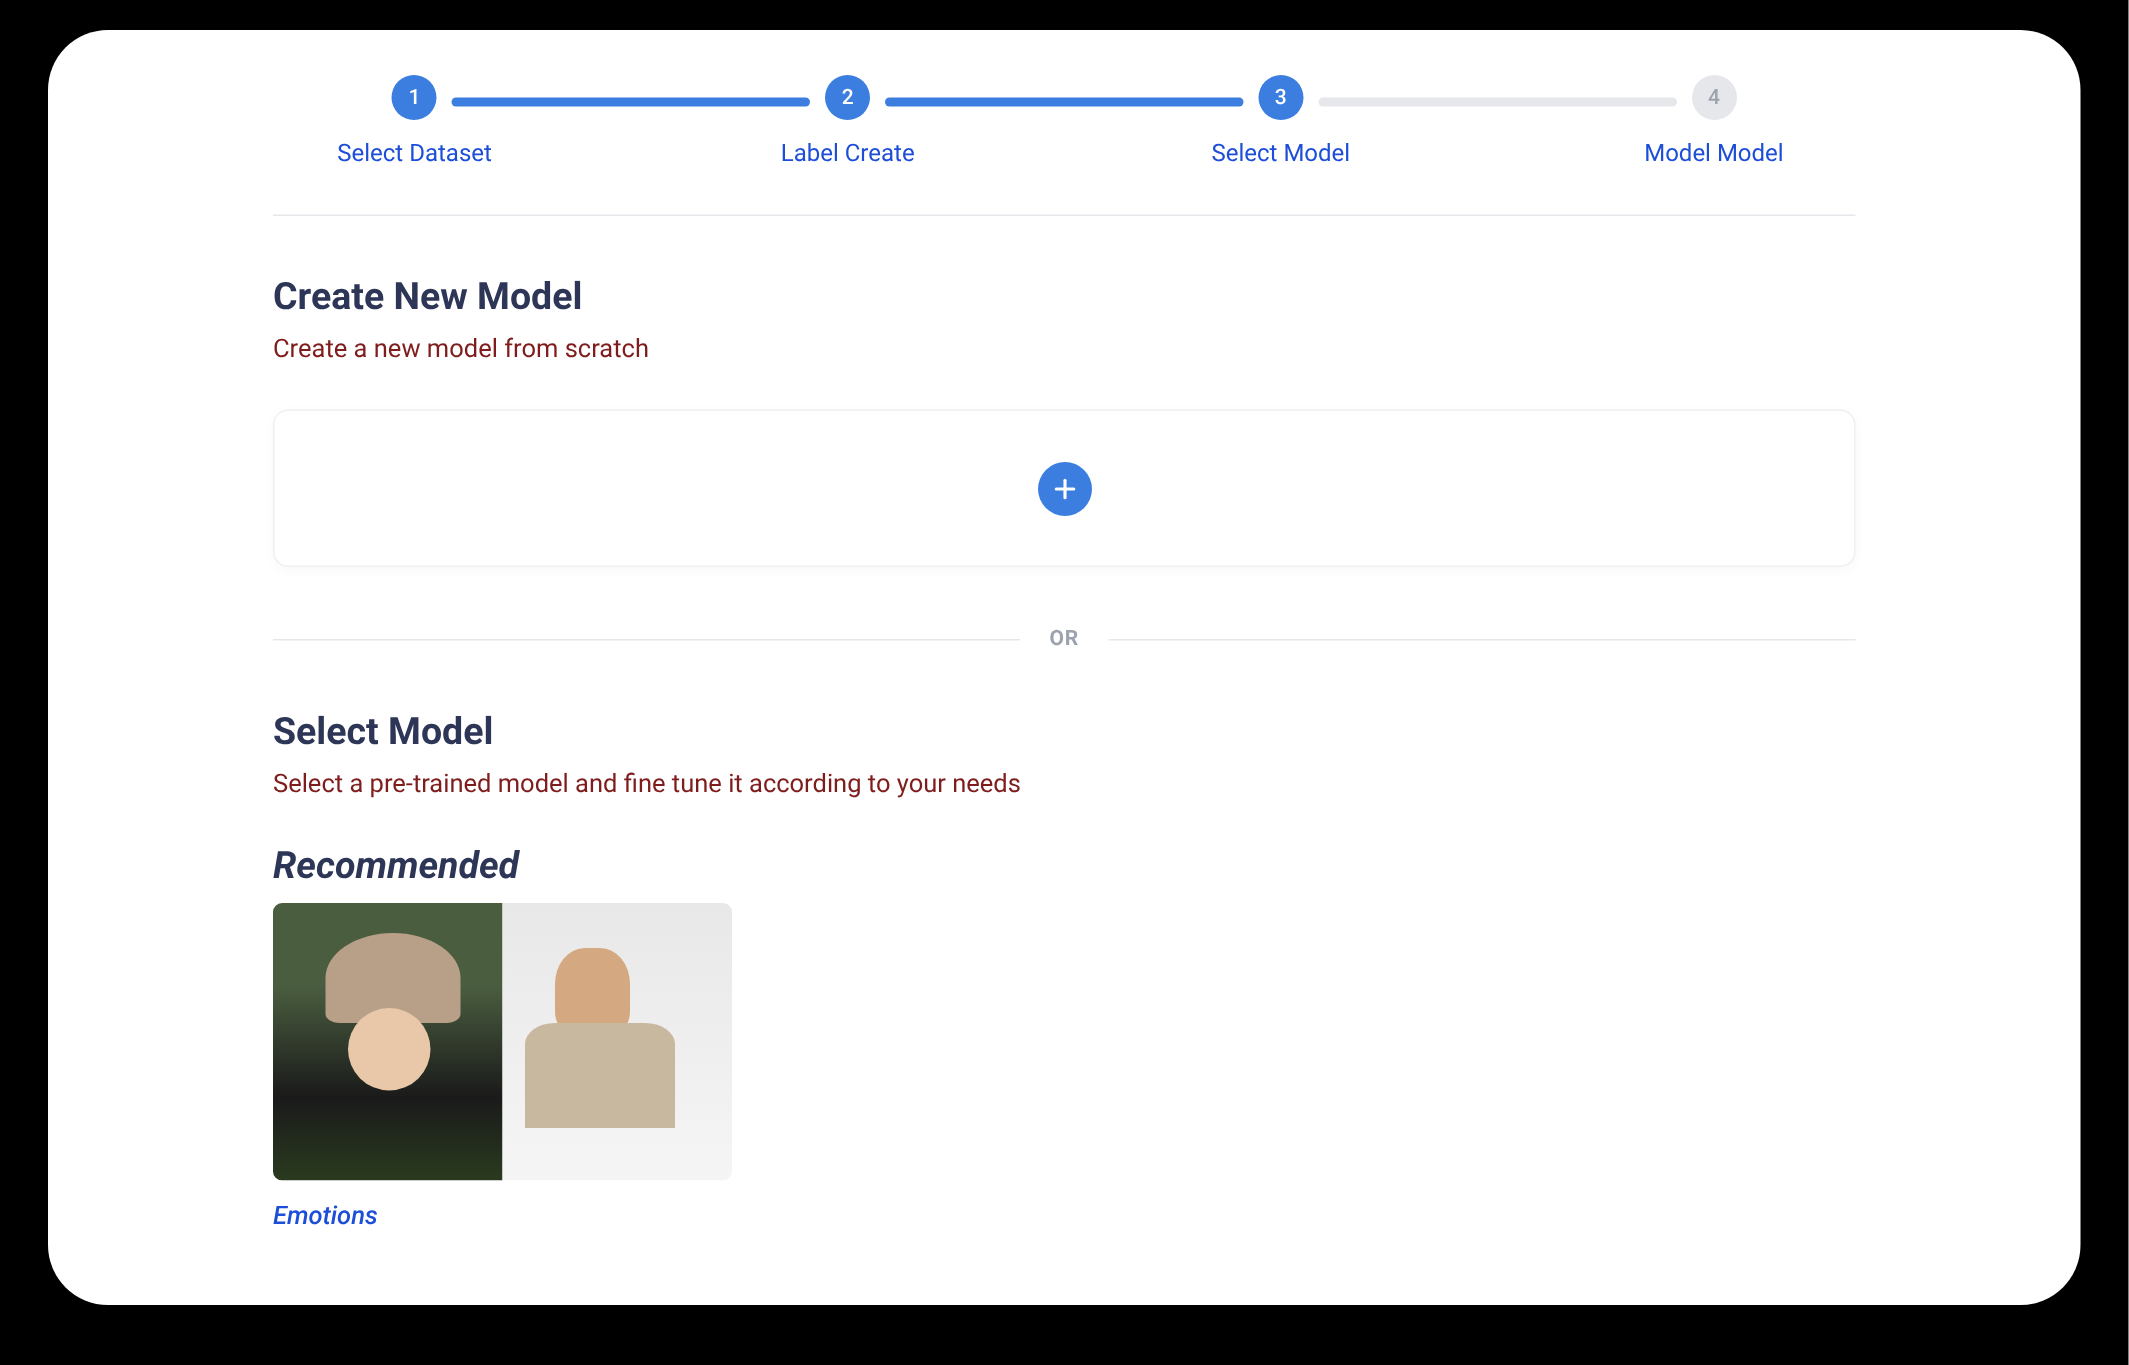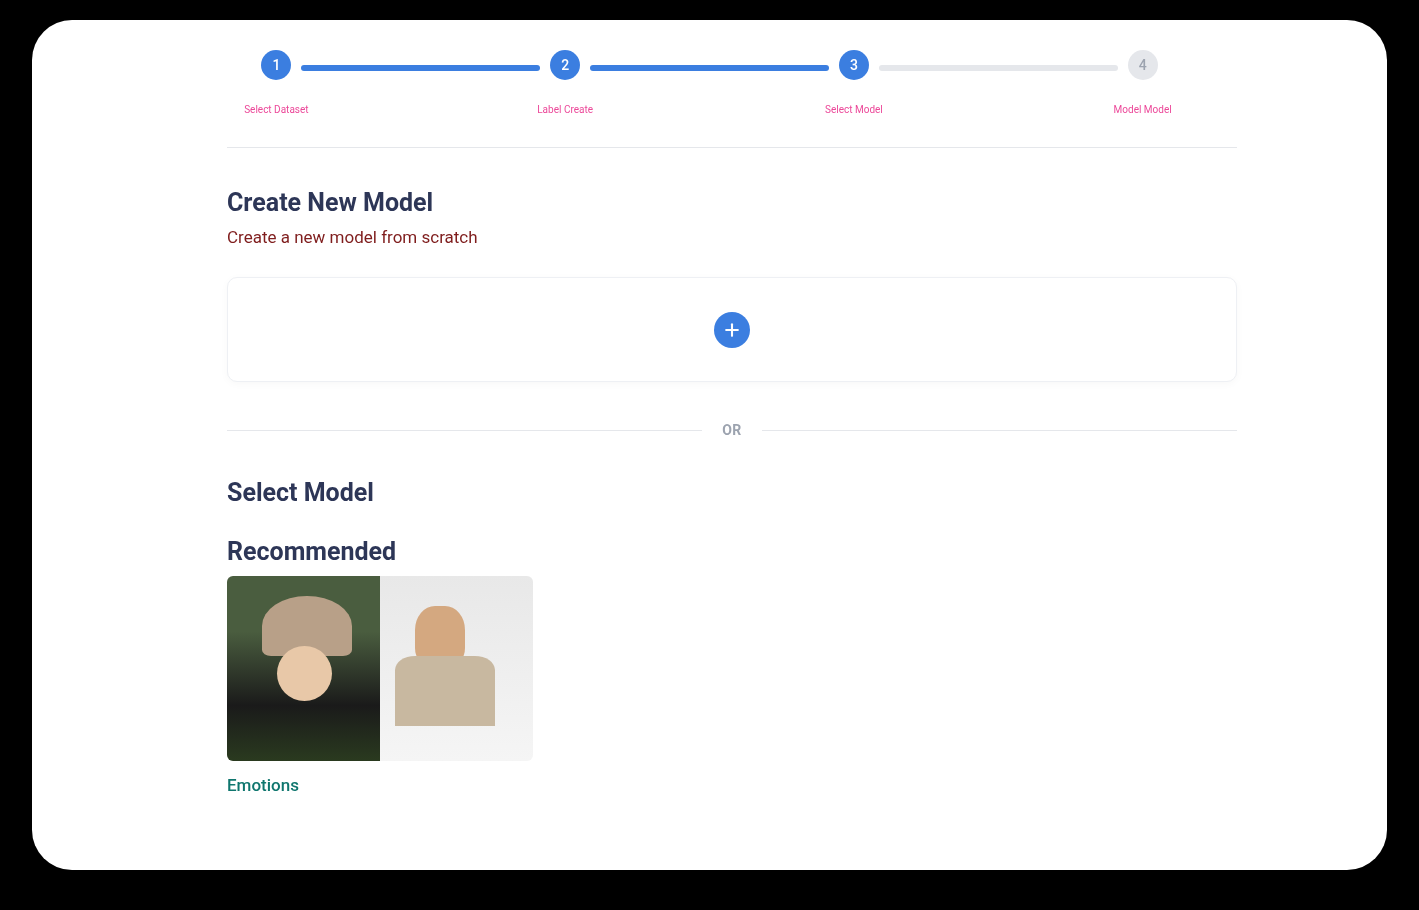--- a/index.html
+++ b/index.html
@@ -19,21 +19,20 @@
       width: 1355px;
       height: 850px;
       margin: 20px auto;
       border-radius: 40px;
       padding: 30px 0;
       overflow: hidden;
       position: relative;
     }
     .content {
       padding: 4px 150px;
-      margin-left: 45px;
     }
     
     .stepper {
       display: flex;
       align-items: flex-start;
       justify-content: space-between;
       margin: 0 100px 28px 100px;
       position: relative;
     }
     .step {
@@ -56,23 +55,23 @@
       z-index: 2;
     }
     .step-circle.active {
       background: #3b7ee0;
     }
     .step-circle.inactive {
       background: #e5e7eb;
       color: #9ca3af;
     }
     .step-label {
-      margin-top: 24px;
-      font-size: 10px;
-      color: #ec4899;
+      margin-top: 12px;
+      font-size: 16px;
+      color: #1d4ed8;
     }
     .step-line {
       position: absolute;
       top: 15px;
       height: 6px;
       border-radius: 3px;
       left: calc(50% + 25px);
       right: calc(-50% + 25px);
     }
     .step-line.active {
@@ -201,25 +200,26 @@
       position: absolute;
       top: 80px;
       left: 15px;
       width: 100px;
       height: 70px;
       background: #c8b8a0;
       border-radius: 20% 20% 0 0;
     }
     .model-name {
       font-size: 17px;
-      color: #0f766e;
+      color: #1d4ed8;
       font-weight: 500;
     }
     .section-gap {
       margin-top: 30px;
+      font-style: italic;
     }
   </style>
 </head>
 <body>
 
 <div class="window">
 
   <div class="stepper">
     <div class="step">
       <div class="step-circle active">1</div>
@@ -257,20 +257,21 @@
       </div>
     </div>
 
     <div class="or-divider">
       <div class="line"></div>
       <span class="or-text">OR</span>
       <div class="line"></div>
     </div>
 
     <h2 class="section-title">Select Model</h2>
+    <p class="section-subtitle">Select a pre-trained model and fine tune it according to your needs</p>
 
     <div class="section-gap">
       <h2 class="section-title">Recommended</h2>
 
       <div class="model-card">
         <div class="model-images">
           <div class="model-image img1"></div>
           <div class="model-image img2"></div>
         </div>
         <div class="model-name">Emotions</div>

